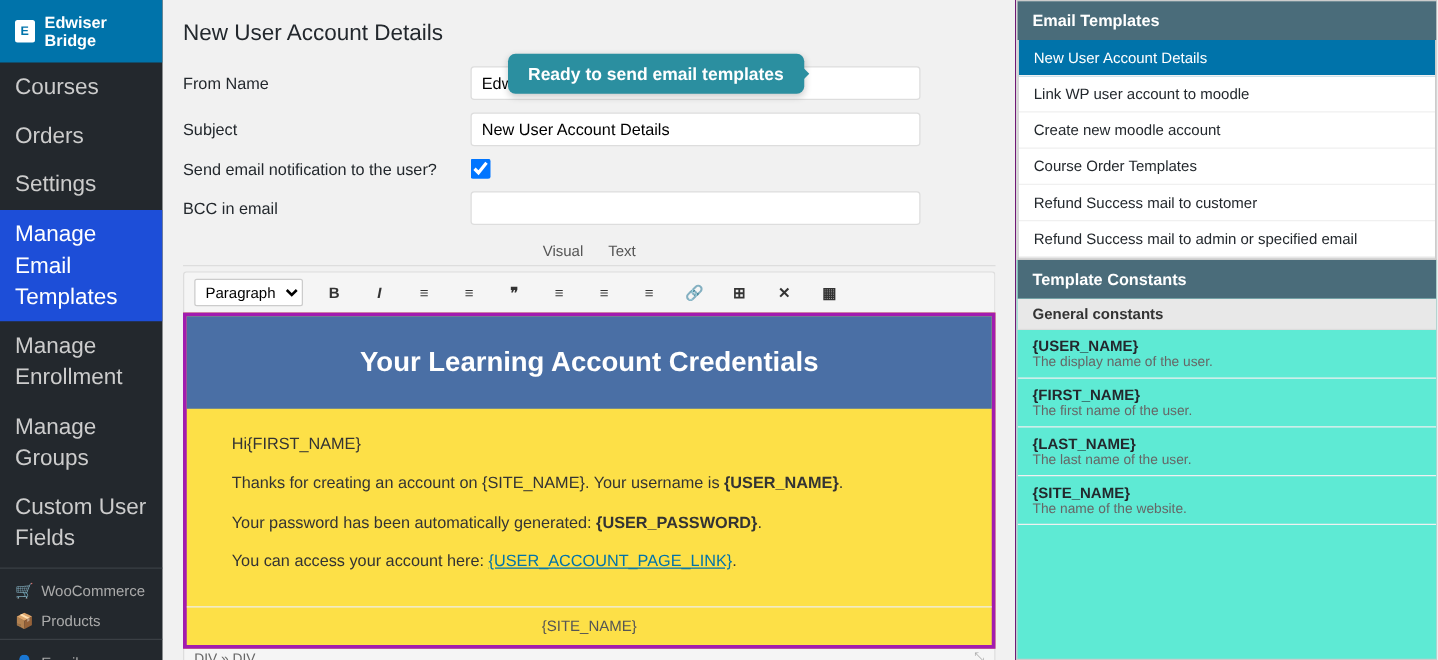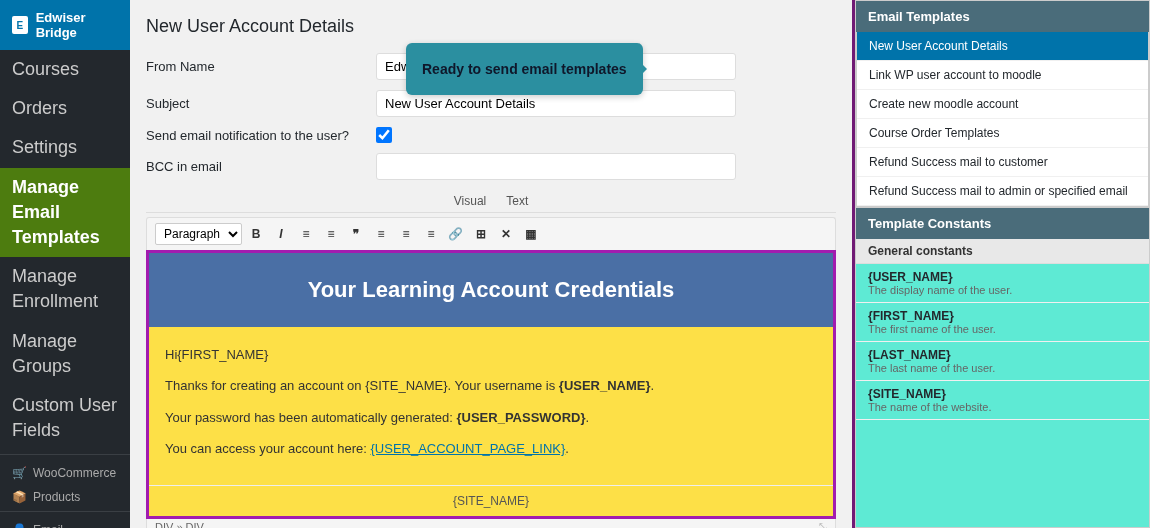--- a/index.html
+++ b/index.html
@@ -36,21 +36,21 @@
       font-weight: bold;
     }
     .sidebar-item {
       padding: 7px 12px;
       color: #ccc;
       cursor: pointer;
       font-size: 18px;
       line-height: 1.4;
     }
     .sidebar-item.active { background: #2c3338; color: #fff; font-weight: 600; }
-    .sidebar-item.bold { color: #fff; font-weight: 700; background: #4d7c0f; }
+    .sidebar-item.bold { color: #fff; font-weight: 400; background: #1d4ed8; }
     .sidebar-divider { border-top: 1px solid #3a3f44; margin: 4px 0; }
     .sidebar-section {
       padding: 7px 12px 3px;
       display: flex; align-items: center; gap: 6px;
       color: #aaa;
       font-size: 12px;
       cursor: pointer;
     }
     .sidebar-bottom {
       margin-top: auto;
@@ -131,21 +131,21 @@
       color: #555;
       cursor: pointer;
       border: none;
       background: transparent;
     }
 
     
     .editor-toolbar {
       display: flex;
       align-items: flex-start;
-      gap: 3px;
+      gap: 14px;
       padding: 5px 8px;
       background: #f5f5f5;
       border: 1px solid #ddd;
       border-bottom: none;
       border-radius: 3px 3px 0 0;
       flex-wrap: wrap;
     }
     .toolbar-select {
       font-size: 12px;
       padding: 2px 4px;
@@ -175,21 +175,21 @@
     }
     .editor-header-band {
       background: #4a6fa5;
       padding: 24px 20px;
       text-align: center;
       color: #fff;
       font-size: 22px;
       font-weight: bold;
     }
     .editor-body {
-      padding: 16px 16px;
+      padding: 16px 36px;
       color: #333;
       font-size: 13px;
       line-height: 1.8;
     }
     .editor-body p { margin-bottom: 8px; }
     .editor-body strong { font-weight: bold; }
     .editor-footer {
       text-align: center;
       padding: 8px;
       font-size: 12px;
@@ -208,39 +208,39 @@
       justify-content: space-between;
     }
 
     .resize-handle {
       color: #aaa;
       font-size: 10px;
     }
 
     
     #right-panel {
-      width: 298px;
+      width: 338px;
       flex-shrink: 0;
       display: flex;
       flex-direction: column;
-      border-left: 3px solid #701a75;
+      border-left: 1px solid #701a75;
       background: #f9f9f9;
       overflow: hidden;
     }
 
     
     .tooltip-bubble {
       position: absolute;
       top: -10px;
       left: 260px;
       background: #2b8fa0;
-      color: #0f172a;
+      color: #ffffff;
       font-size: 14px;
       font-weight: 600;
-      padding: 18px 16px;
+      padding: 8px 16px;
       border-radius: 6px;
       white-space: nowrap;
       z-index: 100;
       box-shadow: 0 2px 6px rgba(0,0,0,0.2);
     }
     .tooltip-bubble::after {
       content: '';
       position: absolute;
       right: -10px;
       top: 50%;

